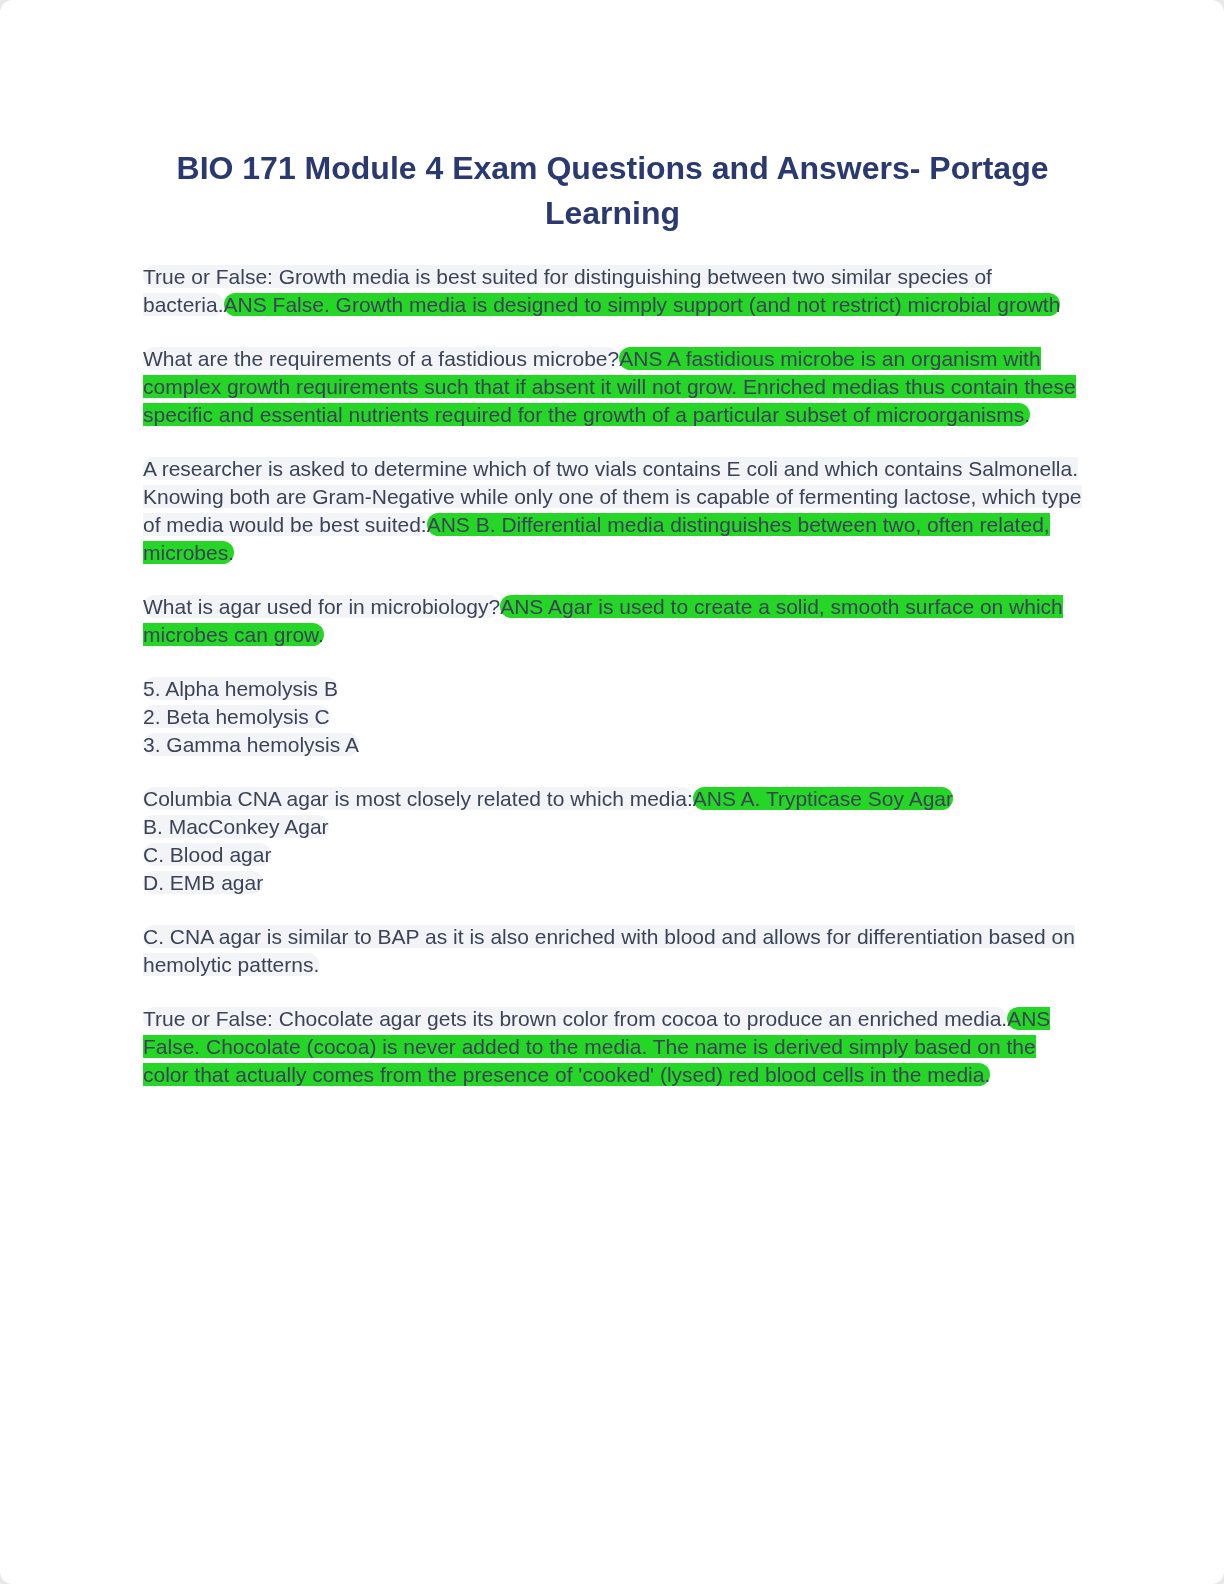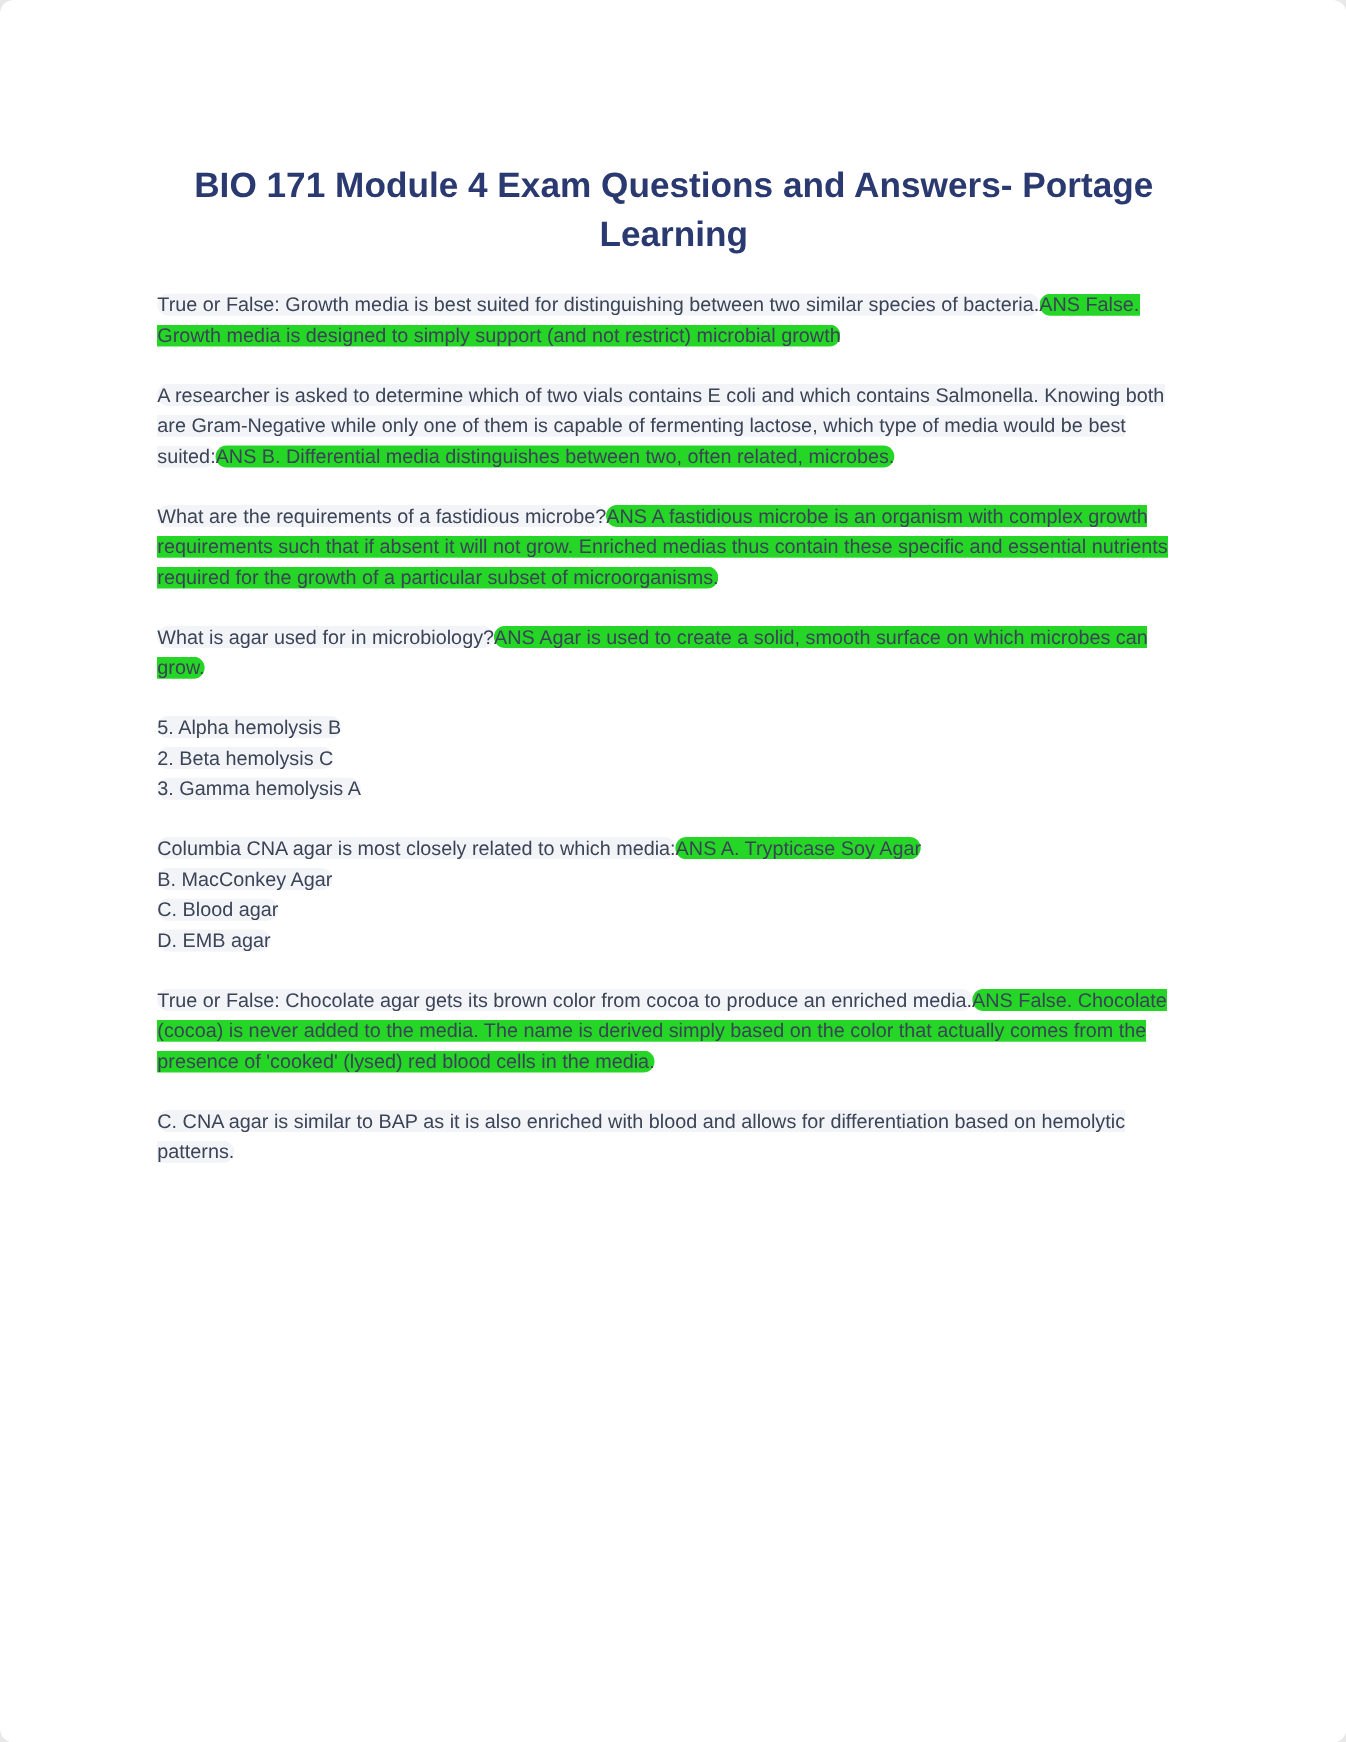--- a/index.html
+++ b/index.html
@@ -27,46 +27,46 @@
     font-size:32px;
     line-height:45px;
     font-weight:bold;
     text-align:center;
     color:var(--title);
     margin:0 0 27px 0;
     letter-spacing:0px;
   }
   p.qa{
     margin:0 0 26px 0;
-    font-size:18px;
+    font-size:21px;
     line-height:28px;
   }
   .hl-q{background:var(--highlight_gray);}
   .hl-a{background:var(--highlight_green);}
 </style>
 </head>
 <body>
 
 <div class="page">
   <div class="content">
 
     <h1 class="doc-title">BIO 171 Module 4 Exam Questions and Answers- Portage Learning</h1>
 
     <p class="qa"><span class="hl-q">True or False: Growth media is best suited for distinguishing between two similar species of bacteria.</span><span class="hl-a">ANS False. Growth media is designed to simply support (and not restrict) microbial growth</span></p>
 
+    <p class="qa"><span class="hl-q">What are the requirements of a fastidious microbe?</span><span class="hl-a">ANS A fastidious microbe is an organism with complex growth requirements such that if absent it will not grow. Enriched medias thus contain these specific and essential nutrients required for the growth of a particular subset of microorganisms.</span></p>
+
     <p class="qa"><span class="hl-q">A researcher is asked to determine which of two vials contains E coli and which contains Salmonella. Knowing both are Gram-Negative while only one of them is capable of fermenting lactose, which type of media would be best suited:</span><span class="hl-a">ANS B. Differential media distinguishes between two, often related, microbes.</span></p>
-
-    <p class="qa"><span class="hl-q">What are the requirements of a fastidious microbe?</span><span class="hl-a">ANS A fastidious microbe is an organism with complex growth requirements such that if absent it will not grow. Enriched medias thus contain these specific and essential nutrients required for the growth of a particular subset of microorganisms.</span></p>
 
 
     <p class="qa"><span class="hl-q">What is agar used for in microbiology?</span><span class="hl-a">ANS Agar is used to create a solid, smooth surface on which microbes can grow.</span></p>
 
 
     <p class="qa"><span class="hl-q">5. Alpha hemolysis B</span><br><span class="hl-q">2. Beta hemolysis C</span><br><span class="hl-q">3. Gamma hemolysis A</span></p>
 
     <p class="qa"><span class="hl-q">Columbia CNA agar is most closely related to which media:</span><span class="hl-a">ANS A. Trypticase Soy Agar</span><br><span class="hl-q">B. MacConkey Agar</span><br><span class="hl-q">C. Blood agar</span><br><span class="hl-q">D. EMB agar</span></p>
 
+    <p class="qa"><span class="hl-q">C. CNA agar is similar to BAP as it is also enriched with blood and allows for differentiation based on hemolytic patterns.</span></p>
+
     <p class="qa"><span class="hl-q">True or False: Chocolate agar gets its brown color from cocoa to produce an enriched media.</span><span class="hl-a">ANS False. Chocolate (cocoa) is never added to the media. The name is derived simply based on the color that actually comes from the presence of 'cooked' (lysed) red blood cells in the media.</span></p>
-
-    <p class="qa"><span class="hl-q">C. CNA agar is similar to BAP as it is also enriched with blood and allows for differentiation based on hemolytic patterns.</span></p>
 
   </div>
 </div>
 
 </body></html>

